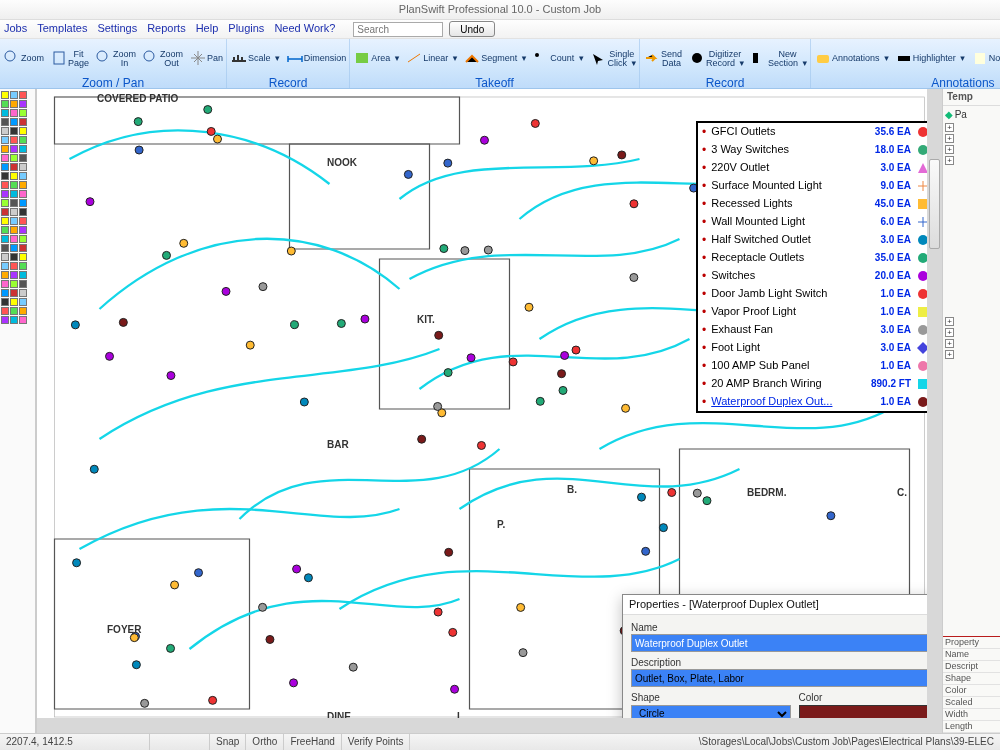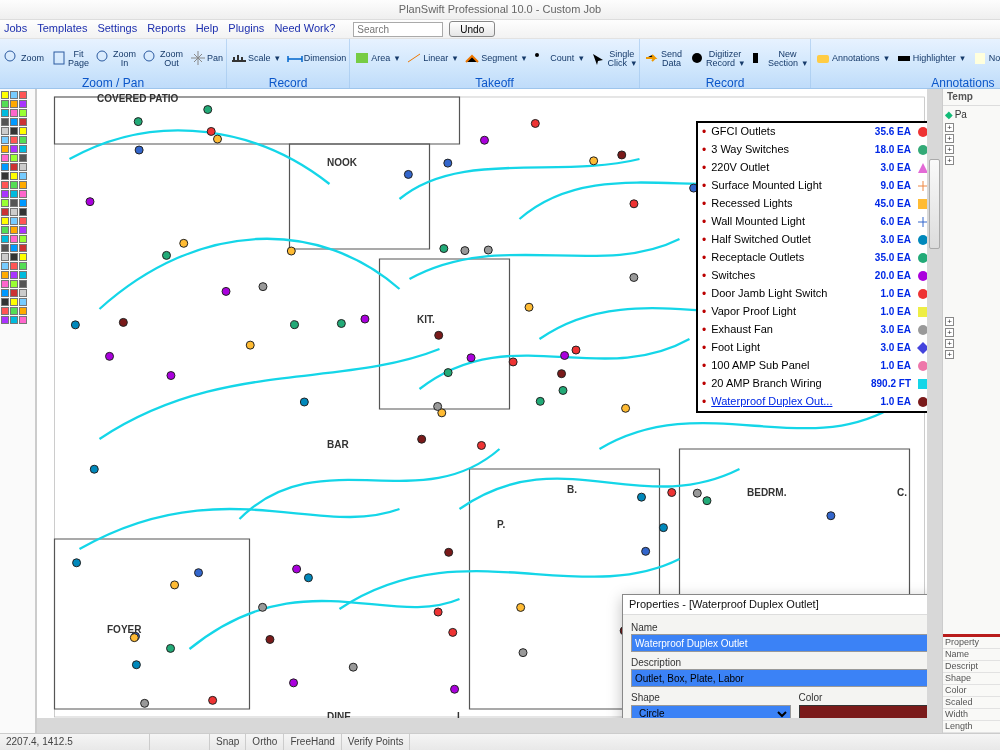--- a/index.html
+++ b/index.html
@@ -42,21 +42,21 @@
   .mainframe{display:flex;height:calc(750px - 20px - 19px - 50px - 17px);}
   .leftgutter{width:36px;border-right:1px solid #ccc;background:#fafafa;padding:2px 1px;display:flex;flex-direction:column;gap:1px;overflow:hidden;}
   .swatchrow{display:flex;gap:1px;}
   .sw{width:8px;height:8px;border:1px solid #777;}
   .canvaswrap{flex:1;position:relative;background:#fff;overflow:hidden;border-left:1px solid #ccc;}
   .rightpanel{width:58px;border-left:1px solid #ccc;background:#f9f9f7;display:flex;flex-direction:column;}
   .rightpanel .hdr{font-weight:bold;font-size:10px;padding:2px 4px;border-bottom:1px solid #ddd;color:#555;}
   .rtree{flex:1;padding:3px 2px;font-size:10px;color:#333;}
   .rtree .item{display:flex;align-items:center;gap:2px;margin-bottom:2px;}
   .exp{width:9px;height:9px;border:1px solid #888;font-size:8px;text-align:center;line-height:7px;background:#fff;}
-  .propgrid{border-top:3px solid #b91c1c;font-size:9px;}
+  .propgrid{border-top:1px solid #b91c1c;font-size:9px;}
   .propgrid .row{display:flex;border-bottom:1px solid #e2e2e2;height:12px;}
   .propgrid .k{width:100%;padding:0 2px;color:#555;overflow:hidden;}
   
   .statusbar{height:17px;background:linear-gradient(#f5f5f5,#e8e8e8);border-top:1px solid #ccc;display:flex;align-items:center;font-size:10px;color:#444;}
   .sb-cell{padding:0 6px;border-right:1px solid #ccc;height:100%;display:flex;align-items:center;}
   .sb-path{margin-left:auto;padding:0 6px;}
   
   .plan{position:absolute;inset:0;}
   .roomlabel{position:absolute;font:bold 10px sans-serif;color:#333;}
   .wire{stroke:var(--cyan);stroke-width:2.3;fill:none;}
@@ -853,13 +853,14 @@
           <div class="k">Length</div>
         </div>
       </div>
   </div>
 </div>
 
 <div class="statusbar">
   <div class="sb-cell" style="width:150px">2207.4, 1412.5</div>
   <div class="sb-cell" style="width:60px"></div>
   <span id="sb-toggles" style="display: contents;"><div class="sb-cell">Snap</div><div class="sb-cell">Ortho</div><div class="sb-cell">FreeHand</div><div class="sb-cell">Verify Points</div></span>
+  <div class="sb-path">\Storages\Local\Jobs\Custom Job\Pages\Electrical Plans\39-ELEC</div>
 </div>
 
 </body></html>

